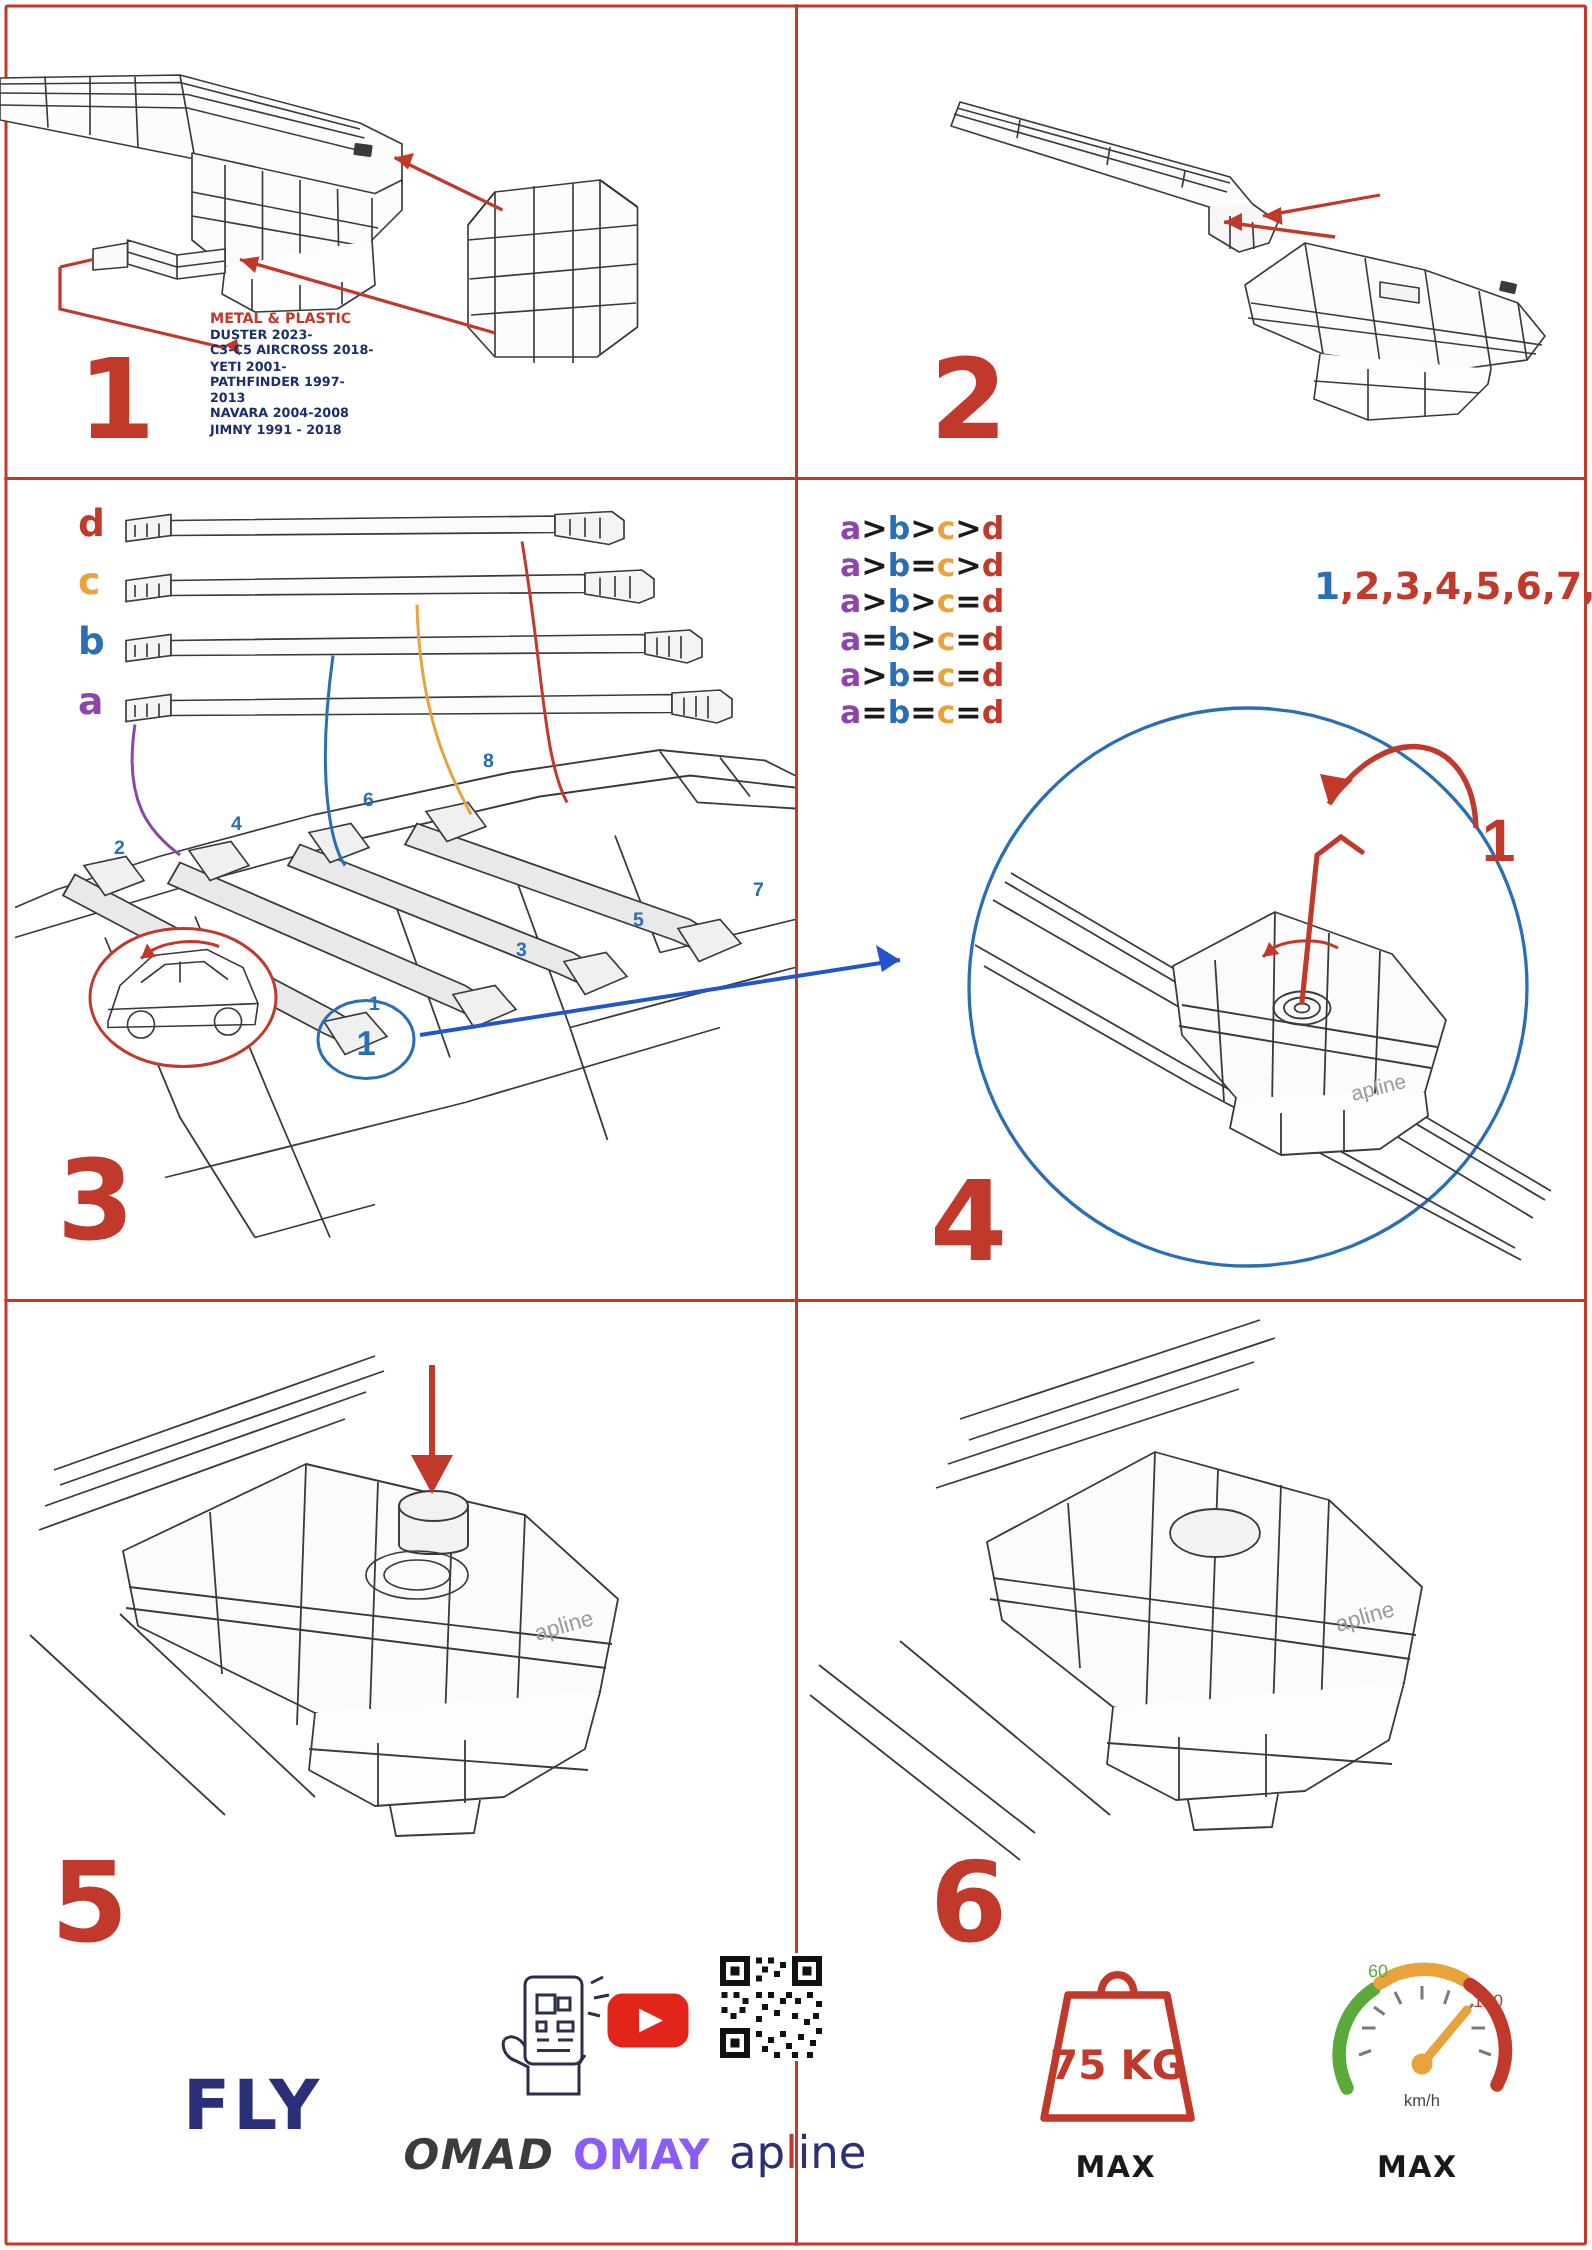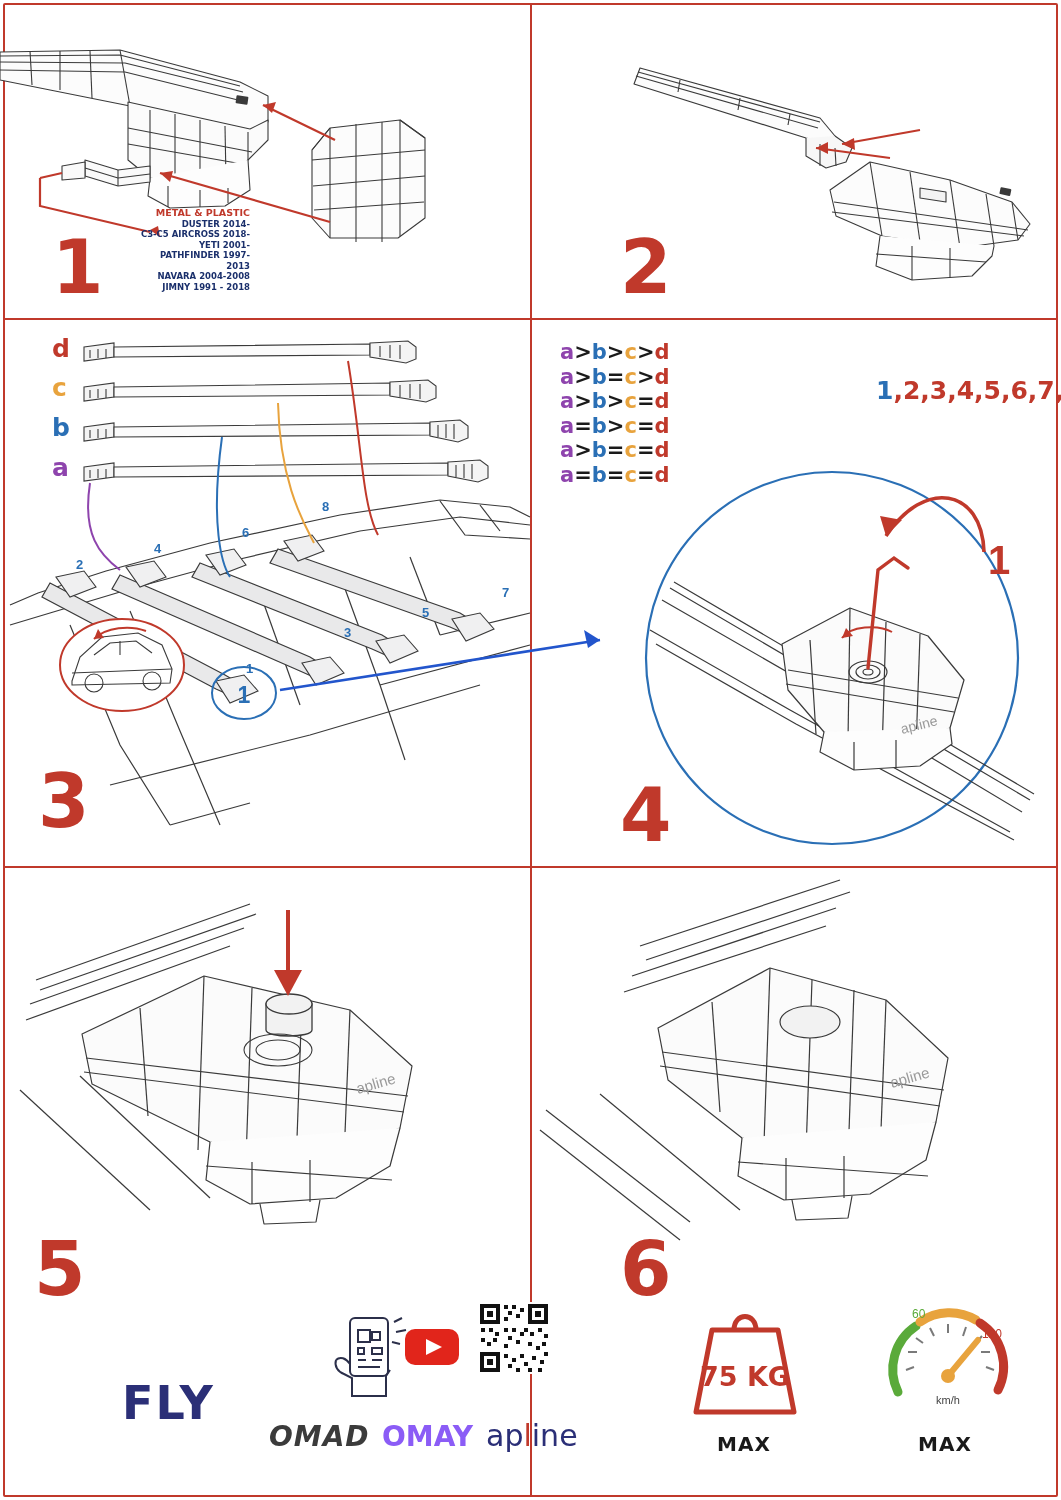--- a/index.html
+++ b/index.html
@@ -33,21 +33,21 @@
 
   
   .panel{position:absolute;}
   svg{display:block;overflow:visible;}
 
   .lbl{font-family:"Liberation Sans", sans-serif;}
 
   
   .compat{
     position:absolute;
-    text-align:right;
+    text-align:left;
     font-size:8.5px;
     line-height:10.5px;
     font-weight:bold;
     color:#1a2f6b;
     font-family:"DejaVu Sans", sans-serif;
   }
   .compat .title{color:#c0392b;font-size:9.5px;}
 
   
   .barletter{
@@ -183,21 +183,21 @@
       <g fill="#c0392b">
         <path d="M263,95 L276,92 L272,103 Z"></path>
         <path d="M160,163 L173,161 L170,172 Z"></path>
         <path d="M150,222 L140,215 L142,226 Z" transform="rotate(180 150 221)"></path>
       </g>
     </svg>
   </div>
 
   <div class="compat" style="left:140px;top:208px;width:110px;">
     <div class="title">METAL &amp; PLASTIC</div>
-    <div>DUSTER 2014-</div>
+    <div>DUSTER 2023-</div>
     <div>C3-C5 AIRCROSS 2018-</div>
     <div>YETI 2001-</div>
     <div>PATHFINDER 1997-2013</div>
     <div>NAVARA 2004-2008</div>
     <div>JIMNY 1991 - 2018</div>
   </div>
 
   <div class="step-num" style="left:52px;top:238px;">1</div>
 
   <div class="panel" style="left:620px;top:40px;width:440px;height:250px;">

